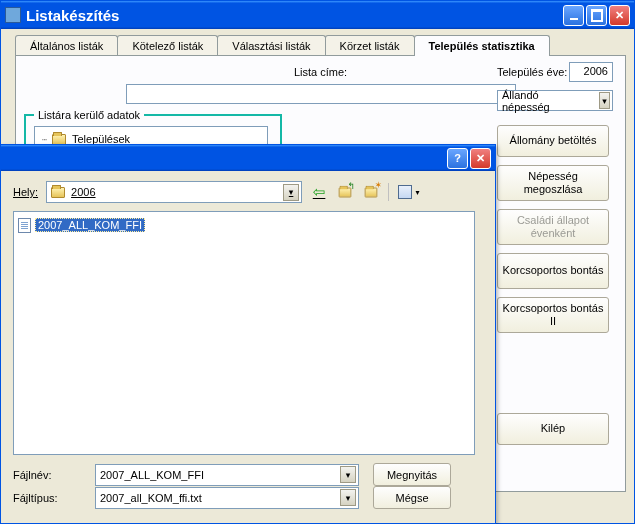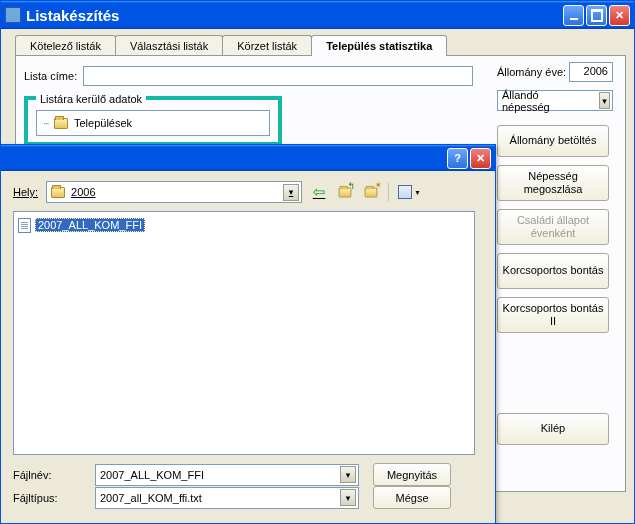--- a/index.html
+++ b/index.html
@@ -88,30 +88,30 @@
     border: 1px solid #919b9c;
     border-top: none;
     background: #fcfcfe;
     height: 436px;
     padding: 10px 8px;
     position: relative;
     margin-left: 8px;
     margin-right: 2px;
   }
 
-  .row-lbl-val { display:flex; align-items:center; gap:6px; margin-bottom:10px;}
+  .row-lbl-val { display:flex; align-items:center; gap:6px; margin-bottom:10px;flex-direction:column;}
   .label-txt { white-space: nowrap; }
   .sunken-input {
     border: 1px solid #7f9db9;
     background: #fff;
     height: 20px;
     padding: 2px 4px;
   }
   .fieldset {
-    border: 4px solid #14b8a6;
+    border: 2px solid #14b8a6;
     padding: 10px 8px 8px;
     position: relative;
     margin-top: 4px;
     width: 258px;
     height: 50px;
   }
   .fieldset-legend {
     position: absolute;
     top: -7px; left: 8px;
     background: #fcfcfe;
@@ -279,20 +279,21 @@
     <div class="title-text">Listakészítés</div>
     <div class="win-btns">
       <div class="win-btn min"></div>
       <div class="win-btn max"></div>
       <div class="win-btn close"></div>
     </div>
   </div>
 
   <div class="content-area">
     <div class="tab-strip">
+      <div class="tab">Általános listák</div>
       <div class="tab">Kötelező listák</div>
       <div class="tab">Választási listák</div>
       <div class="tab">Körzet listák</div>
       <div class="tab active">Település statisztika</div>
     </div>
 
     <div class="tab-body">
       <div class="row-lbl-val">
         <span class="label-txt">Lista címe:</span>
         <div class="sunken-input" style="width:390px;"></div>
@@ -302,21 +303,21 @@
         <div class="fieldset-legend">Listára kerülő adatok</div>
         <div class="tree-box">
           <span style="color:#888; letter-spacing:-2px;">···</span>
           <span class="folder-icon"></span>
           <span>Települések</span>
         </div>
       </div>
 
       <div class="right-col">
         <div class="year-row">
-          <span>Állomány éve:</span>
+          <span>Település éve:</span>
           <div class="year-input">2006</div>
         </div>
         <div class="combo">
           <span>Állandó népesség</span>
           <div class="combo-arrow"></div>
         </div>
         <div class="side-btn">Állomány betöltés</div>
         <div class="side-btn tall">Népesség megoszlása</div>
         <div class="side-btn tall disabled">Családi állapot évenként</div>
         <div class="side-btn tall">Korcsoportos bontás</div>

